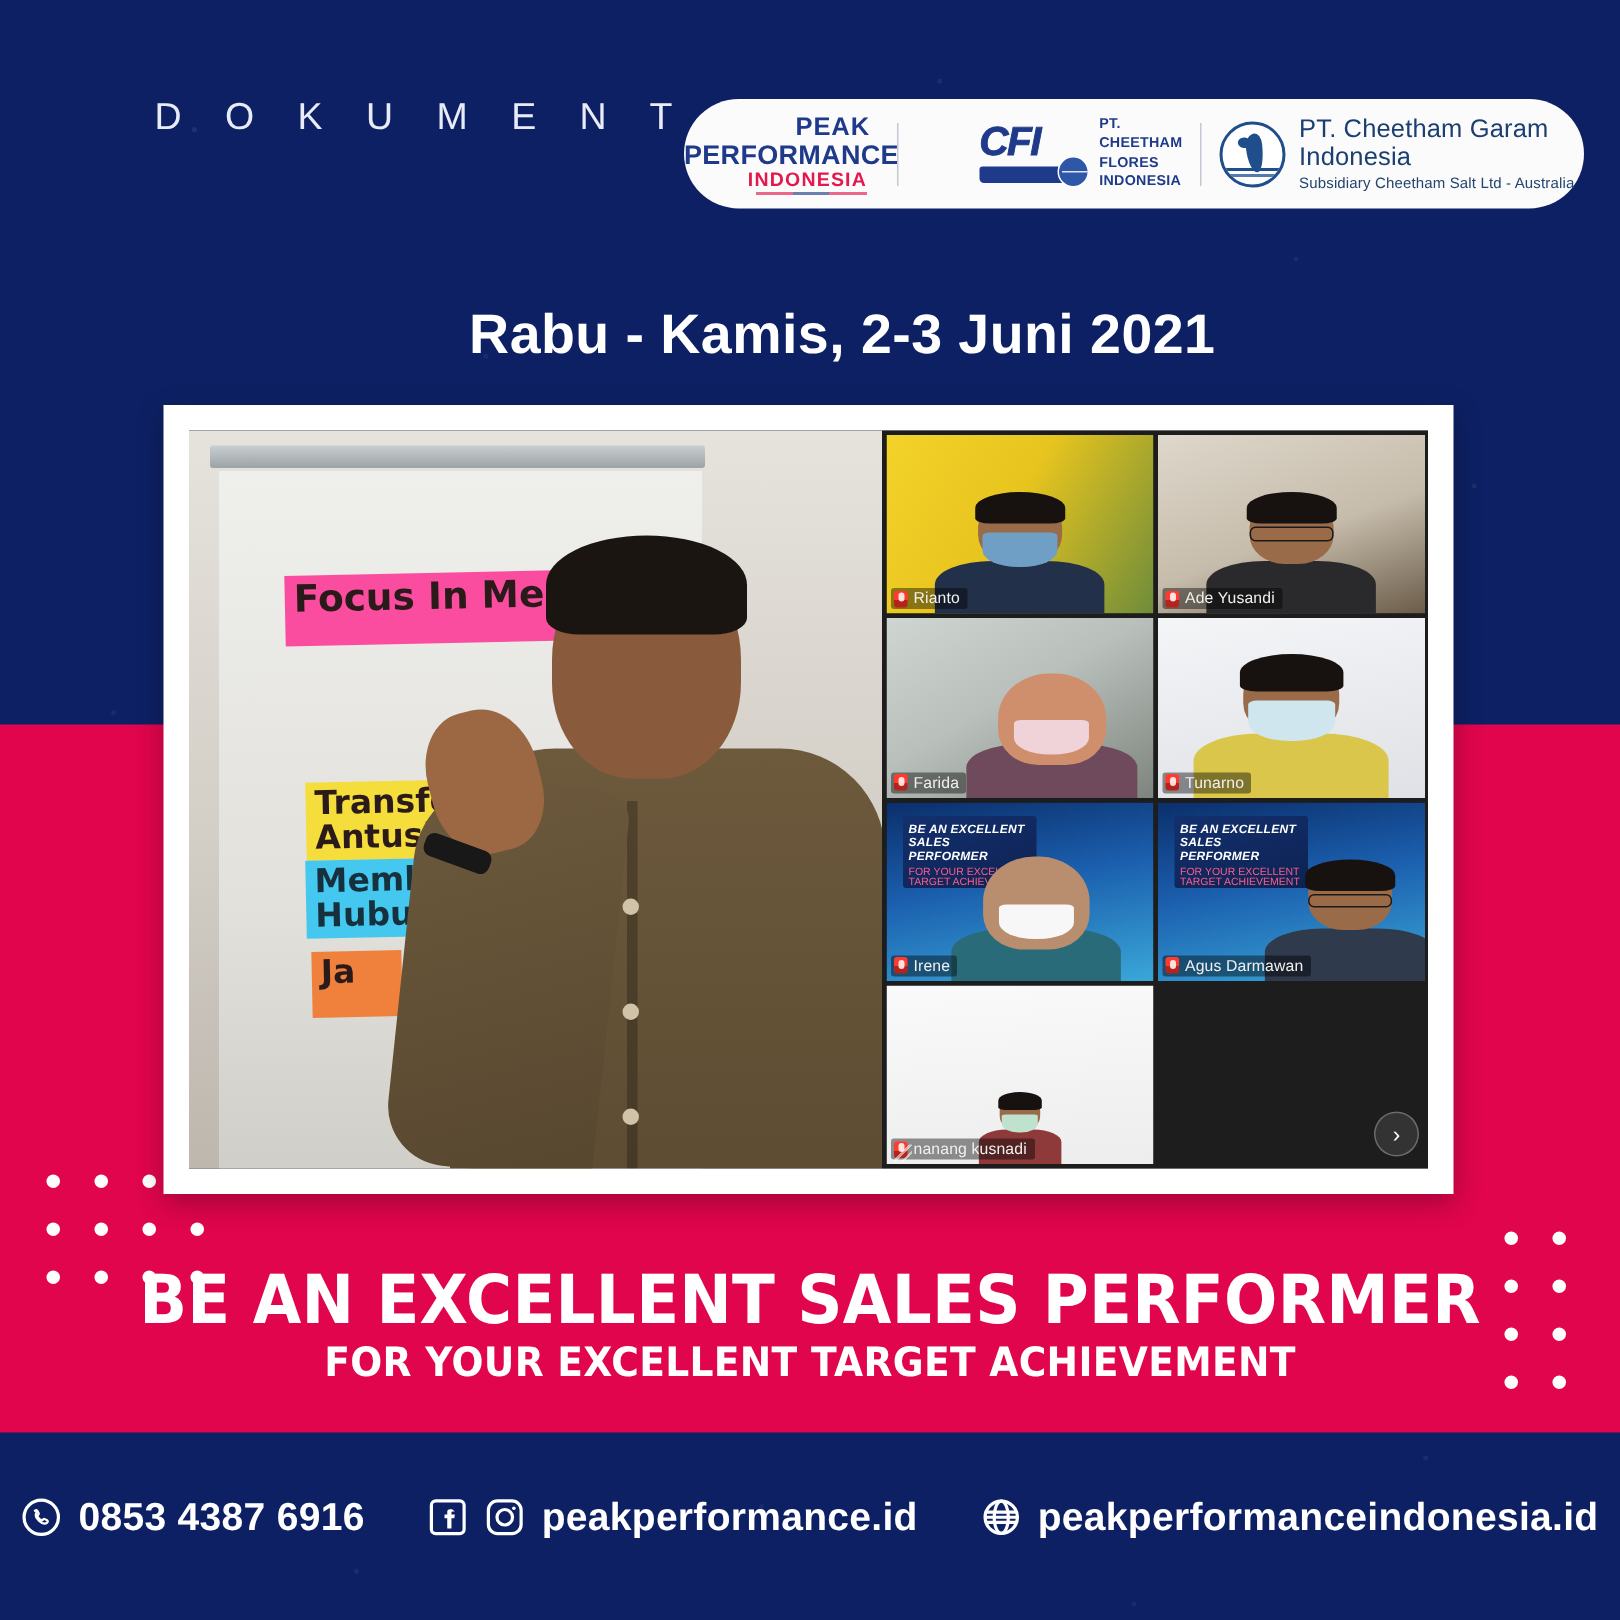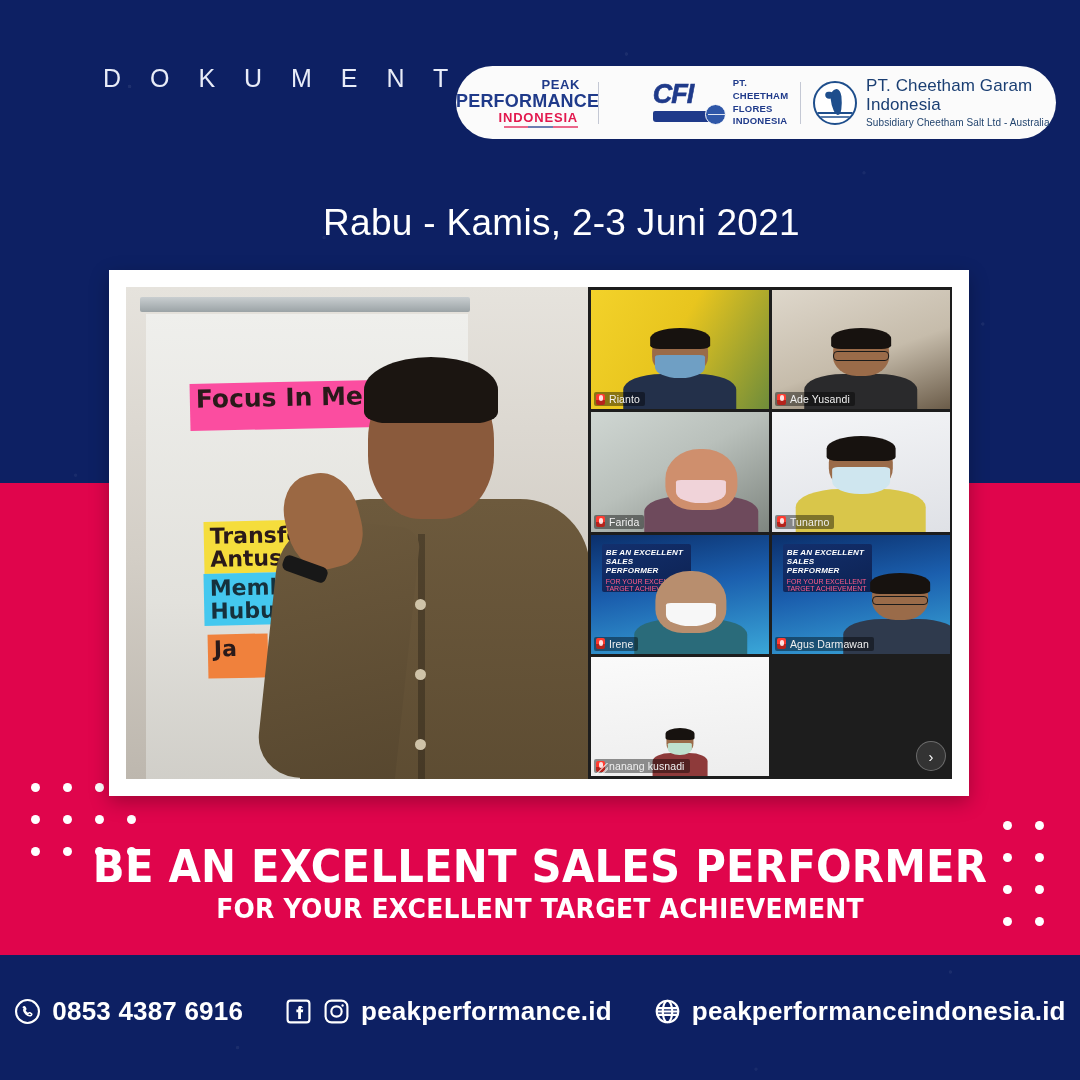--- a/index.html
+++ b/index.html
@@ -43,21 +43,21 @@
     position: absolute; left: 456px; top: 66px;
     width: 600px; height: 73px;
     background: #fbfbfb;
     border-radius: 37px;
     display: flex; align-items: center; justify-content: center;
     gap: 0px;
   }
   
   .pp-logo { width: 130px; text-align: center; line-height: 1.0; }
   .pp-peak {
-    font-size: 13px; font-weight: 700; color: #1f3a8a;
+    font-size: 17px; font-weight: 700; color: #1f3a8a;
     letter-spacing: .6px; text-align: right; padding-right: 6px;
   }
   .pp-perf {
     font-size: 18px; font-weight: 700; color: #1f3a8a;
     letter-spacing: .2px; margin-top: 1px;
   }
   .pp-ind {
     font-size: 13px; font-weight: 700; color: #e2184e;
     letter-spacing: .8px; margin-top: 1px; text-align: right; padding-right: 8px;
   }
@@ -118,21 +118,21 @@
     width: 8px; height: 7px; background: #1e4e8c;
     border-radius: 50% 50% 40% 60%;
   }
   .cg-title { font-size: 17px; font-weight: 400; color: #1b3f73; line-height: 1.1; letter-spacing: .1px; }
   .cg-sub { font-size: 10px; font-weight: 400; color: #23456f; margin-top: 2px; letter-spacing: .1px; }
 
   
   .date {
     position: absolute; left: 16px; right: 0; top: 202px;
     text-align: center; color: #ffffff;
-    font-size: 37px; font-weight: 400; letter-spacing: .3px; padding-left: 27px;
+    font-size: 37px; font-weight: 700; letter-spacing: .3px; padding-left: 27px;
   }
 
   
   .band {
     position: absolute; left: 0; right: 0; top: 483px; height: 472px;
     background: #e0054c;
   }
   .dots { position: absolute; display: grid; gap: 23px; }
   .dots span { width: 9px; height: 9px; border-radius: 50%; background: #fff; display: block; }
   .dots-left {

